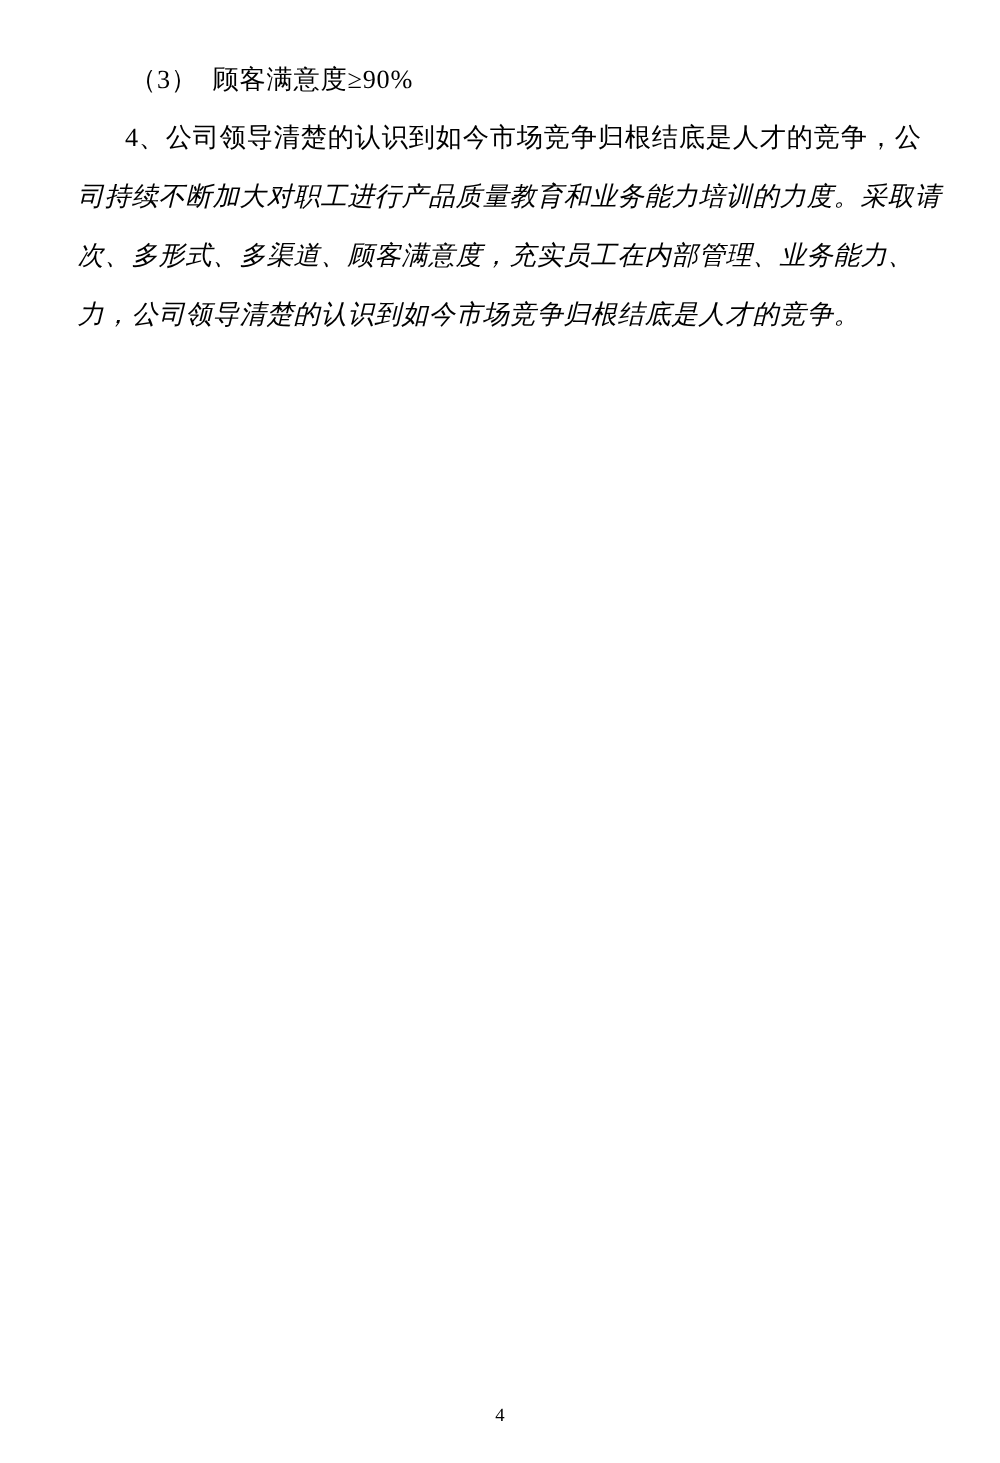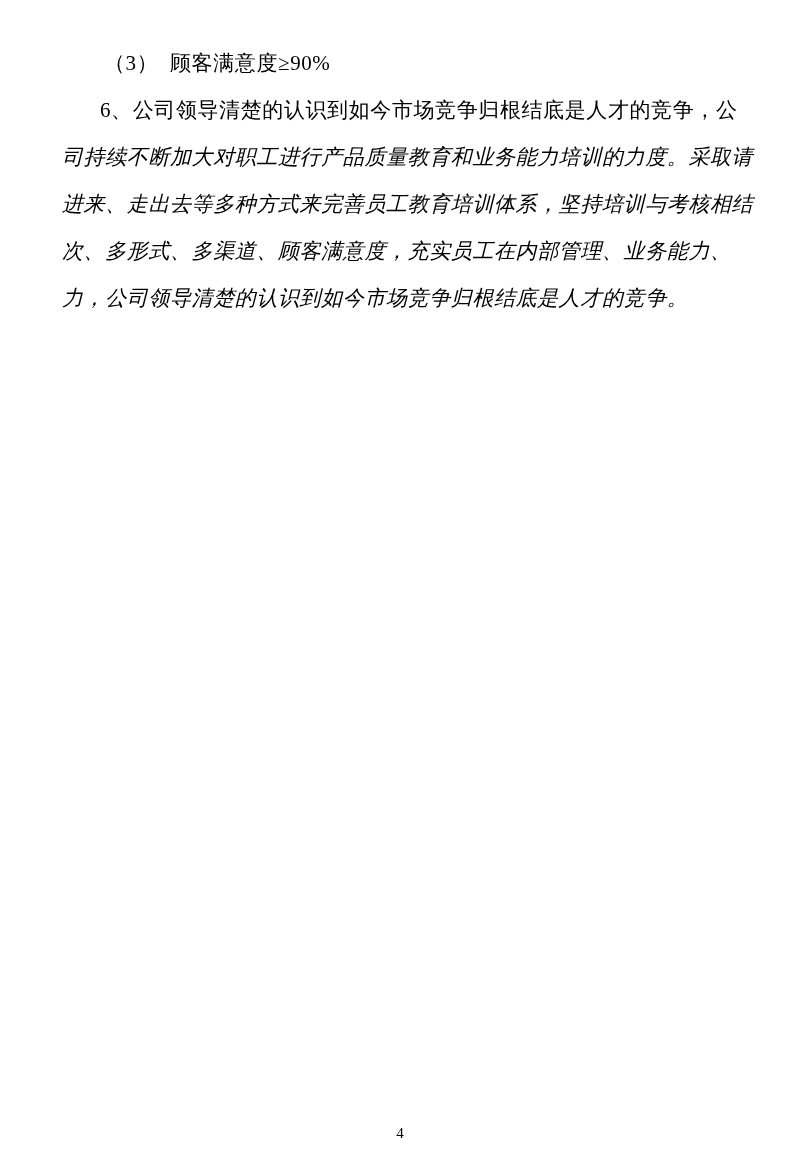--- a/index.html
+++ b/index.html
@@ -55,22 +55,21 @@
   }
 </style>
 </head>
 <body>
 
 <div class="page">
   <div class="content">
 
     <div class="doc-line list-item">（3）  顾客满意度≥90%</div>
 
-    <div class="doc-line para-first">6、公司领导清楚的认识到如今市场竞争归根结底是人才的竞争，公</div>
+    <div class="doc-line para-first">4、公司领导清楚的认识到如今市场竞争归根结底是人才的竞争，公</div>
     <div class="doc-line para-body">司持续不断加大对职工进行产品质量教育和业务能力培训的力度。采取请</div>
-    <div class="doc-line para-body">进来、走出去等多种方式来完善员工教育培训体系，坚持培训与考核相结</div>
     <div class="doc-line para-body">次、多形式、多渠道、顾客满意度，充实员工在内部管理、业务能力、</div>
     <div class="doc-line para-body">力，公司领导清楚的认识到如今市场竞争归根结底是人才的竞争。</div>
 
   </div>
 
   <div class="page-number">4</div>
 </div>
 
 </body></html>

